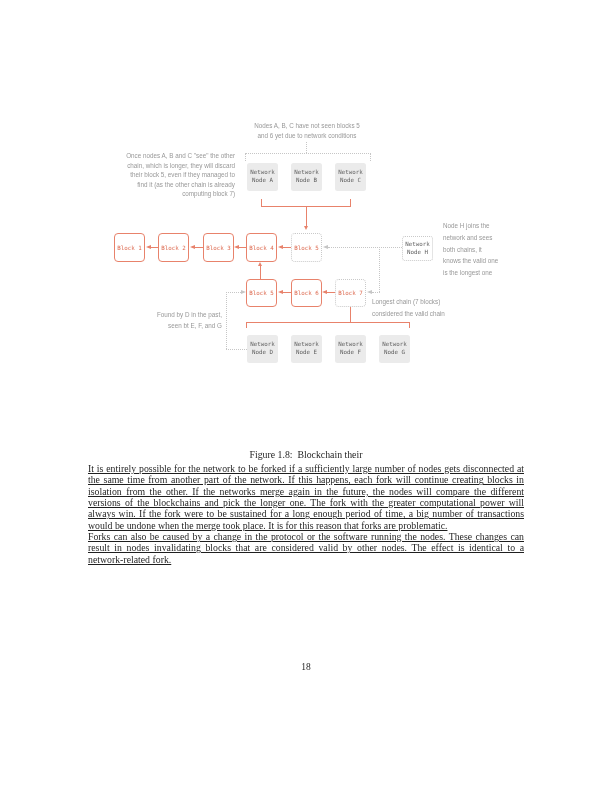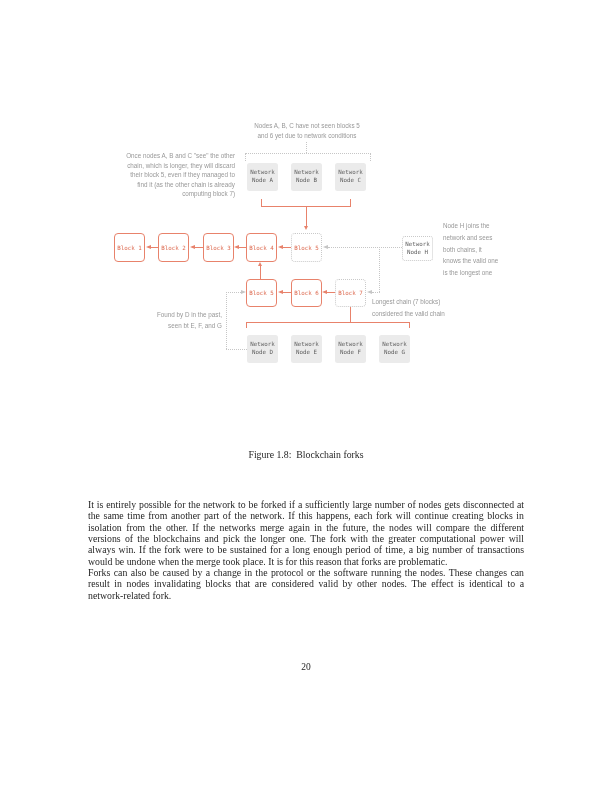--- a/index.html
+++ b/index.html
@@ -33,22 +33,22 @@
   .ah-l.gray{border-right-color:var(--dotted-gray,#c6c6c6);}
   .ah-r{border-top:2.5px solid transparent;border-bottom:2.5px solid transparent;
         border-left:5px solid var(--dotted-gray,#c6c6c6);}
   .ah-u{border-left:2.5px solid transparent;border-right:2.5px solid transparent;
         border-bottom:4px solid var(--salmon,#e8826b);}
   .ah-d{border-left:2.5px solid transparent;border-right:2.5px solid transparent;
         border-top:4px solid var(--salmon,#e8826b);}
   
   .caption{position:absolute;left:0;top:449px;width:612px;text-align:center;
        font-size:9.8px;color:var(--body-text,#1f1f1f);white-space:pre-wrap;}
-  .bodytext{position:absolute;left:88px;top:499px;width:436px;
-       font-size:9.8px;line-height:11.35px;color:var(--body-text,#1f1f1f);text-align:justify;}
+  .bodytext{position:absolute;left:88px;top:463px;width:436px;
+       font-size:9.8px;line-height:11.35px;color:var(--body-text,#1f1f1f);text-align:justify;text-decoration:underline;}
   .bodytext p{margin:0;}
   .bodytext p + p{}
   .pagenum{position:absolute;left:0;top:662px;width:612px;text-align:center;
        font-size:9.5px;color:var(--body-text,#1f1f1f);}
 </style>
 </head>
 <body>
 
 <div class="page">
 
@@ -142,22 +142,22 @@
 
     <div class="sl-v" style="left:350px;top:307px;height:15px;"></div>
     <div class="brk-dn" style="left:246px;top:322px;width:164px;height:6px;"></div>
 
     <div class="gnode" style="left:247px;top:335px;">Network Node D</div>
     <div class="gnode" style="left:291px;top:335px;">Network Node E</div>
     <div class="gnode" style="left:335px;top:335px;">Network Node F</div>
     <div class="gnode" style="left:379px;top:335px;">Network Node G</div>
   </div>
 
-  <div class="caption">Figure 1.8:  Blockchain forks</div>
+  <div class="caption">Figure 1.8:  Blockchain their</div>
 
   <div class="bodytext">
     <p>It is entirely possible for the network to be forked if a sufficiently large number of nodes gets disconnected at the same time from another part of the network.  If this happens, each fork will continue creating blocks in isolation from the other.  If the networks merge again in the future, the nodes will compare the different versions of the blockchains and pick the longer one.  The fork with the greater computational power will always win.  If the fork were to be sustained for a long enough period of time, a big number of transactions would be undone when the merge took place.  It is for this reason that forks are problematic.</p>
     <p>Forks can also be caused by a change in the protocol or the software running the nodes.  These changes can result in nodes invalidating blocks that are considered valid by other nodes.  The effect is identical to a network-related fork.</p>
   </div>
 
-  <div class="pagenum">20</div>
+  <div class="pagenum">18</div>
 
 </div>
 
 </body></html>

